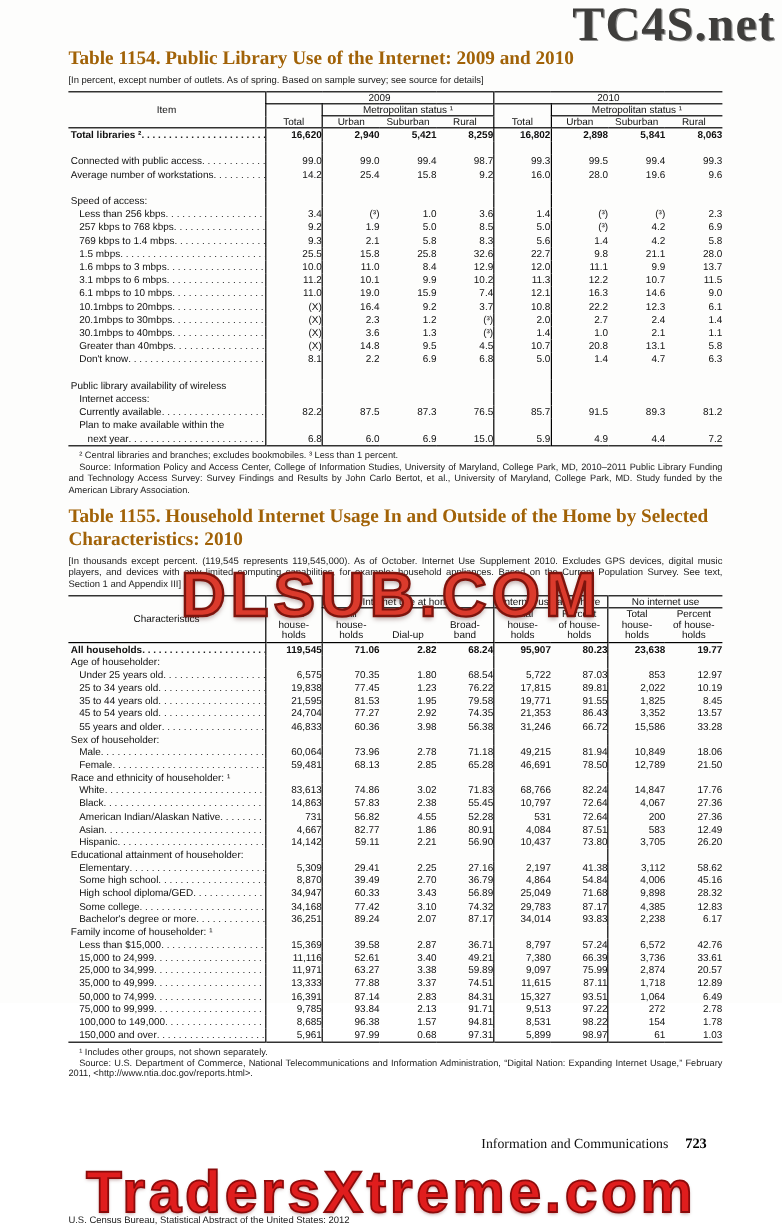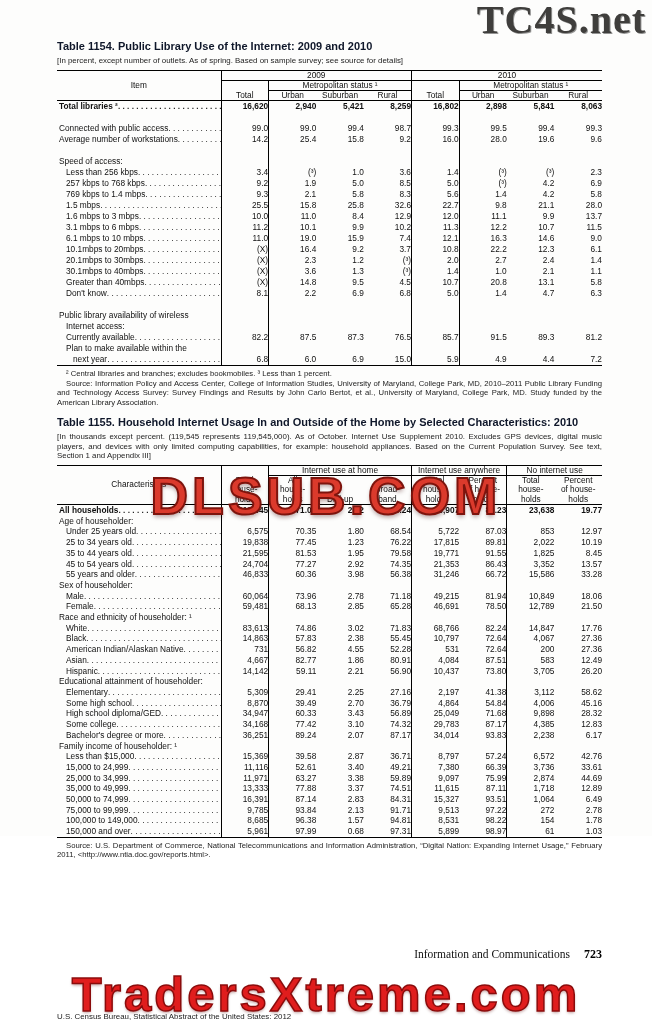--- a/index.html
+++ b/index.html
@@ -1,21 +1,21 @@
 <!DOCTYPE html>
 <html><head>
 <meta charset="utf-8">
 <style>
   * { margin:0; padding:0; box-sizing:border-box; }
   html,body { background:#ffffff; }
   body { width:652px; height:1024px; font-family:"Liberation Sans", sans-serif; color:#121212; position:relative; overflow:hidden; }
   .page { position:relative; width:652px; height:836px; background:#fdfdfc; padding:40px 50px 0 57px; }
 
   
-  .t-title { font-family:Liberation Sans, sans-serif; font-weight:bold; font-size:11px; line-height:1.18; color:#0f172a; margin-bottom:3px; }
+  .t-title { font-family:Liberation Serif, serif; font-weight:bold; font-size:16px; line-height:1.18; color:#a16207; margin-bottom:3px; }
   .t-title.second { margin-top:9px; }
   .t-note { font-size:7.9px; line-height:1.22; text-align:justify; color:#1c1c1c; margin-bottom:4px; }
 
   
   table.data { width:100%; border-collapse:collapse; table-layout:fixed; font-size:8.3px; color:#101010;
                border-top:1.5px solid #000; border-bottom:1px solid #000; }
   table.data th, table.data td { padding:0; }
   col.c-item { width:164px; }
   thead th { font-weight:normal; text-align:center; vertical-align:middle; line-height:1.12; }
   th.year  { padding:2px 0 1px; }
@@ -36,21 +36,21 @@
   .lbl { white-space:nowrap; }
   .dots { flex:1 1 0; min-width:0; overflow:hidden; white-space:nowrap; color:#222; }
   .dots::before { content:" . . . . . . . . . . . . . . . . . . . . . . . . . . . . . . . . . . . . . . . . ."; }
   .b { font-weight:bold; }
 
   
   .footnotes { margin-top:3px; }
   .footnotes p { font-size:7.7px; line-height:1.22; text-indent:9px; text-align:justify; color:#1c1c1c; }
 
   
-  .running-foot { position:absolute; top:944px; right:50px; font-family:"Liberation Serif", serif; }
+  .running-foot { position:absolute; top:944px; right:63px; font-family:"Liberation Serif", serif; }
   .rf-text { font-size:11.5px; color:#111; }
   .rf-num { font-size:12px; font-weight:bold; margin-left:14px; color:#000; }
   .census { position:absolute; top:1012px; left:57px; font-size:7.9px; color:#222; }
 
   
   .wm-top { position:absolute; top:-4px; right:6px; font-family:"Liberation Serif", serif; font-weight:bold;
             font-size:40px; letter-spacing:1px; color:#3f3e3c; text-shadow:1px 1px 0 rgba(20,20,20,.45); z-index:6; }
   .wm-mid { position:absolute; top:466px; left:50%; transform:translateX(-50%); font-weight:bold; font-size:52px;
             letter-spacing:4px; color:#db3a2c; -webkit-text-stroke:2px #7d140d;
             text-shadow:0 3px 4px rgba(60,0,0,.35); z-index:6; white-space:nowrap; }
@@ -936,21 +936,21 @@
               <span class="dots"></span>
             </div>
           </td>
           <td class="val vl">11,971</td>
           <td class="val vl">63.27</td>
           <td class="val">3.38</td>
           <td class="val">59.89</td>
           <td class="val vl">9,097</td>
           <td class="val">75.99</td>
           <td class="val vl">2,874</td>
-          <td class="val">44.69</td>
+          <td class="val">20.57</td>
         </tr>
         <tr>
           <td class="item-cell">
             <div class="iline" style="padding-left: 9px;">
               <span class="lbl">35,000 to 49,999</span>
               <span class="dots"></span>
             </div>
           </td>
           <td class="val vl">13,333</td>
           <td class="val vl">77.88</td>
@@ -1022,20 +1022,21 @@
           <td class="val">97.31</td>
           <td class="val vl">5,899</td>
           <td class="val">98.97</td>
           <td class="val vl">61</td>
           <td class="val">1.03</td>
         </tr>
       </tbody>
   </table>
 
   <div class="footnotes">
+    <p>¹ Includes other groups, not shown separately.</p>
     <p>Source: U.S. Department of Commerce, National Telecommunications and Information Administration,  “Digital Nation: Expanding Internet Usage,” February 2011, &lt;http://www.ntia.doc.gov/reports.html&gt;.</p>
   </div>
 
   <div class="running-foot">
     <span class="rf-text">Information and Communications</span><span class="rf-num">723</span>
   </div>
   <p class="census">U.S. Census Bureau, Statistical Abstract of the United States: 2012</p>
 
   <div class="wm-mid">DLSUB.COM</div>
   <div class="wm-bottom">TradersXtreme.com</div>

